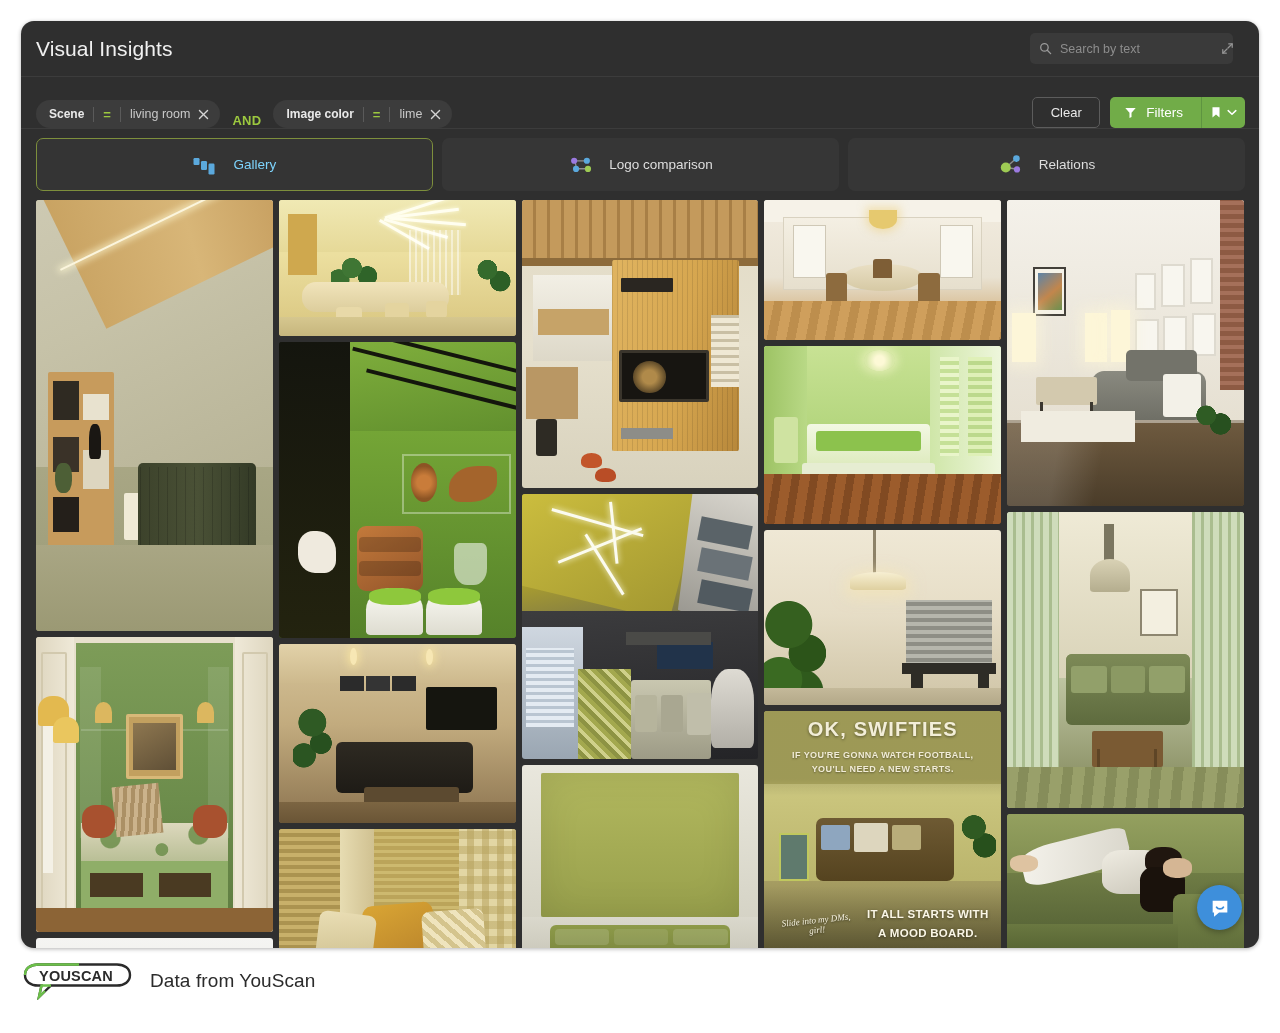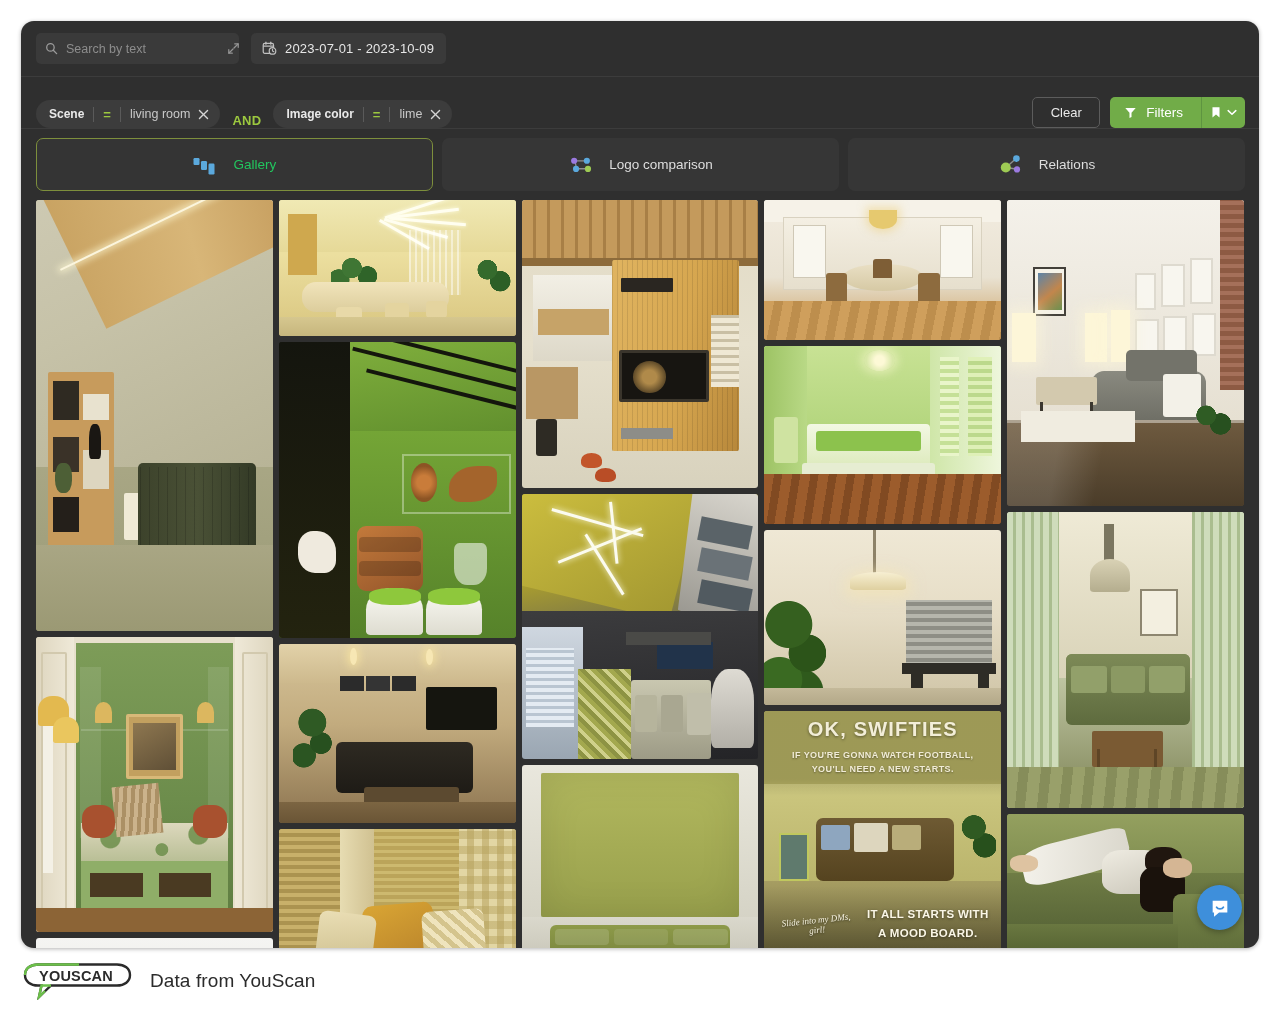--- a/index.html
+++ b/index.html
@@ -211,21 +211,21 @@
   }
   .tab.active {
     background: #343434;
     border: 1px solid #7d8f3c;
   }
   .tab-label {
     font-size: 13.5px;
     color: #dedede;
     white-space: nowrap;
   }
-  .tab.active .tab-label { color: #22c55e; }
+  .tab.active .tab-label { color: #7dd3fc; }
   .tab-icon { display: flex; align-items: center; justify-content: center; width: 28px; }
 
   
   .gallery {
     position: relative;
     padding: 0 15px 0 15px;
     height: 758px;
     overflow: hidden;
   }
   .columns {
@@ -283,52 +283,40 @@
   }
 </style>
 </head>
 <body>
 
 <div id="app">
 
   <div class="card">
 
     <div class="header">
+      <div class="page-title">Visual Insights</div>
 
       <div class="search-box">
         <span class="s-icon">
           <svg width="13" height="13" viewBox="0 0 16 16">
             <circle cx="6.7" cy="6.7" r="4.6" fill="none" stroke="#9a9a9a" stroke-width="1.6"></circle>
             <line x1="10.2" y1="10.2" x2="14.3" y2="14.3" stroke="#9a9a9a" stroke-width="1.7" stroke-linecap="round"></line>
           </svg>
         </span>
         <input class="search-input" type="text" placeholder="Search by text" style="">
         <span class="expand-icon">
           <svg width="13" height="13" viewBox="0 0 16 16">
             <path d="M9.5 2.2 H13.8 V6.5" fill="none" stroke="#b4b4b4" stroke-width="1.5" stroke-linecap="round" stroke-linejoin="round"></path>
             <line x1="13.6" y1="2.4" x2="8.6" y2="7.4" stroke="#b4b4b4" stroke-width="1.5" stroke-linecap="round"></line>
             <path d="M6.5 13.8 H2.2 V9.5" fill="none" stroke="#b4b4b4" stroke-width="1.5" stroke-linecap="round" stroke-linejoin="round"></path>
             <line x1="2.4" y1="13.6" x2="7.4" y2="8.6" stroke="#b4b4b4" stroke-width="1.5" stroke-linecap="round"></line>
           </svg>
         </span>
       </div>
 
-      <div class="date-box">
-        <span style="display:flex;align-items:center;">
-          <svg width="15" height="15" viewBox="0 0 16 16">
-            <rect x="1.3" y="2.6" width="11" height="10.5" rx="1.6" fill="none" stroke="#c0c0c0" stroke-width="1.3"></rect>
-            <line x1="1.3" y1="5.5" x2="12.3" y2="5.5" stroke="#c0c0c0" stroke-width="1.3"></line>
-            <line x1="4.2" y1="1.3" x2="4.2" y2="3.4" stroke="#c0c0c0" stroke-width="1.3" stroke-linecap="round"></line>
-            <line x1="9.4" y1="1.3" x2="9.4" y2="3.4" stroke="#c0c0c0" stroke-width="1.3" stroke-linecap="round"></line>
-            <circle cx="11.2" cy="10.6" r="3.5" fill="#3a3a3a" stroke="#c0c0c0" stroke-width="1.3"></circle>
-            <path d="M11.2 8.7 V10.7 L12.6 11.5" fill="none" stroke="#c0c0c0" stroke-width="1.2" stroke-linecap="round"></path>
-          </svg>
-        </span>
-        <span class="date-text">2023-07-01 - 2023-10-09</span>
-      </div>
     </div>
 
     <div class="filterbar">
 
       <div class="chip">
         <span class="chip-field">Scene</span>
         <span class="chip-sep"></span>
         <span class="chip-op">=</span>
         <span class="chip-sep"></span>
         <span class="chip-value">living room</span>

